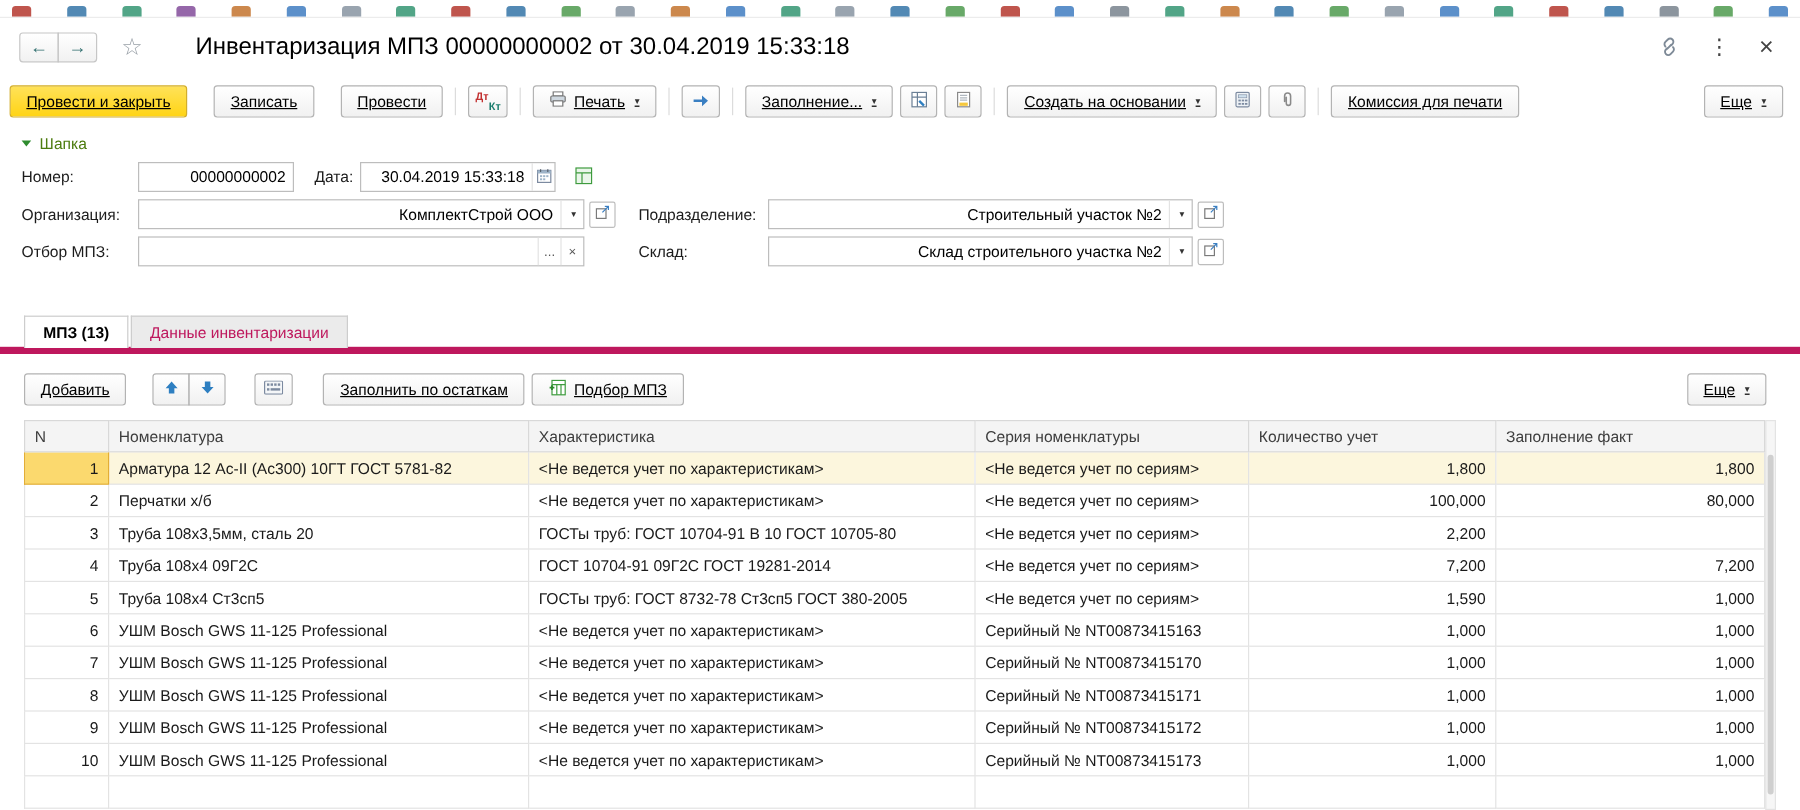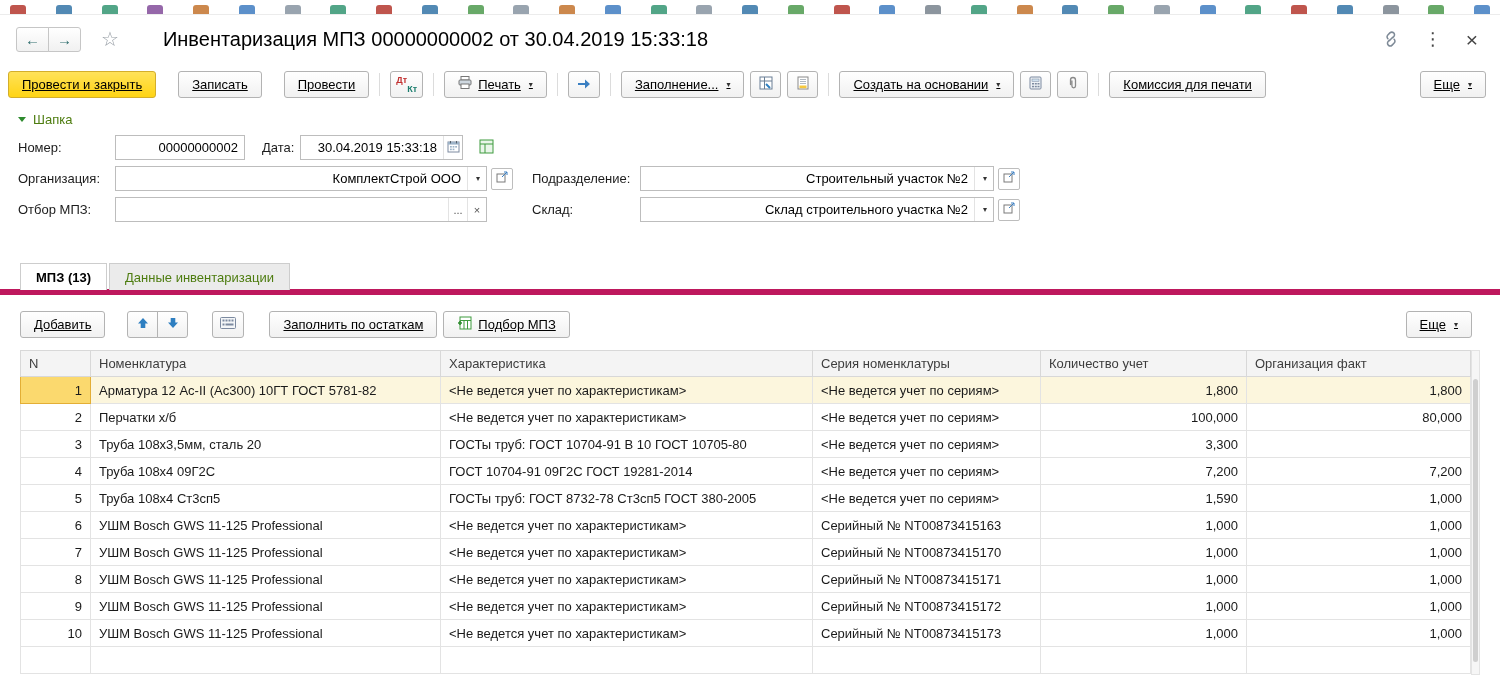--- a/index.html
+++ b/index.html
@@ -68,21 +68,21 @@
   .lab2 { width: 108px; margin-left: 19px; }
   .field { height: 25px; border: 1px solid #bdbdbd; background: #fff; display: inline-flex; align-items: center; }
   .field input.text { border: none; outline: none; height: 100%; flex: 1; min-width: 0; padding: 0 6px; font: inherit; color: #000; background: transparent; text-align: right; }
   .w-130 { width: 130px; } .w-163 { width: 163px; } .w-372 { width: 372px; } .w-354 { width: 354px; }
   .infield-btn { width: 19px; height: 100%; display: flex; align-items: center; justify-content: center; color: #555; border-left: 1px solid #e3e3e3; cursor: pointer; font-size: 11px; flex: 0 0 19px; }
   .mini-btn { width: 22px; height: 22px; border: 1px solid #bdbdbd; border-radius: 2px; background: #fff; display: inline-flex; align-items: center; justify-content: center; margin-left: 4px; cursor: pointer; }
   .side-icon { margin-left: 16px; display: inline-flex; cursor: pointer; }
 
   
   .tabs { flex: 0 0 28px; margin-top: 22px; display: flex; align-items: flex-end; padding-left: 20px; border-bottom: 6px solid #be185d; }
-  .tab { height: 27px; display: flex; align-items: center; padding: 0 15px; border: 1px solid #cdcdcd; border-bottom: none; background: #ebebeb; margin-right: 2px; position: relative; top: 1px; color: #4d7c0f; cursor: pointer; }
+  .tab { height: 27px; display: flex; align-items: center; padding: 0 15px; border: 1px solid #cdcdcd; border-bottom: none; background: #ebebeb; margin-right: 2px; position: relative; top: 1px; color: #be185d; cursor: pointer; }
   .tab.active { background: #fff; font-weight: bold; color: #000; }
 
   
   .tbar { flex: 0 0 43px; margin-top: 8px; display: flex; align-items: center; padding: 0 20px; }
   .grp-l { border-radius: 3px 0 0 3px; }
   .grp-r { border-radius: 0 3px 3px 0; margin-left: -1px; }
 
   
   .table-wrap { flex: 1; min-height: 0; margin: 4px 20px 0 20px; position: relative; overflow: hidden; }
   table.grid { border-collapse: collapse; table-layout: fixed; width: calc(100% - 9px); }
@@ -391,21 +391,21 @@
           <col style="width:206px">
           <col>
       </colgroup>
       <thead>
         <tr>
           <th>N</th>
           <th>Номенклатура</th>
           <th>Характеристика</th>
           <th>Серия номенклатуры</th>
           <th>Количество учет</th>
-          <th>Организация факт</th>
+          <th>Заполнение факт</th>
         </tr>
       </thead>
       <tbody>
           <tr class="grid-row selected">
     <td class="c-n">1</td>
     <td class="c-name">Арматура 12 Ас-II (Ас300) 10ГТ ГОСТ 5781-82</td>
     <td class="c-char muted">&lt;Не ведется учет по характеристикам&gt;</td>
     <td class="c-series muted">&lt;Не ведется учет по сериям&gt;</td>
     <td class="c-qty">1,800</td>
     <td class="c-qty">1,800</td>
@@ -416,21 +416,21 @@
     <td class="c-char muted">&lt;Не ведется учет по характеристикам&gt;</td>
     <td class="c-series muted">&lt;Не ведется учет по сериям&gt;</td>
     <td class="c-qty red">100,000</td>
     <td class="c-qty red">80,000</td>
   </tr>
           <tr class="grid-row">
     <td class="c-n">3</td>
     <td class="c-name">Труба 108х3,5мм, сталь 20</td>
     <td class="c-char">ГОСТы труб: ГОСТ 10704-91 В 10 ГОСТ 10705-80</td>
     <td class="c-series muted">&lt;Не ведется учет по сериям&gt;</td>
-    <td class="c-qty red">3,300</td>
+    <td class="c-qty red">2,200</td>
     <td class="c-qty"></td>
   </tr>
           <tr class="grid-row">
     <td class="c-n">4</td>
     <td class="c-name">Труба 108х4 09Г2С</td>
     <td class="c-char">ГОСТ 10704-91 09Г2С ГОСТ 19281-2014</td>
     <td class="c-series muted">&lt;Не ведется учет по сериям&gt;</td>
     <td class="c-qty">7,200</td>
     <td class="c-qty">7,200</td>
   </tr>

